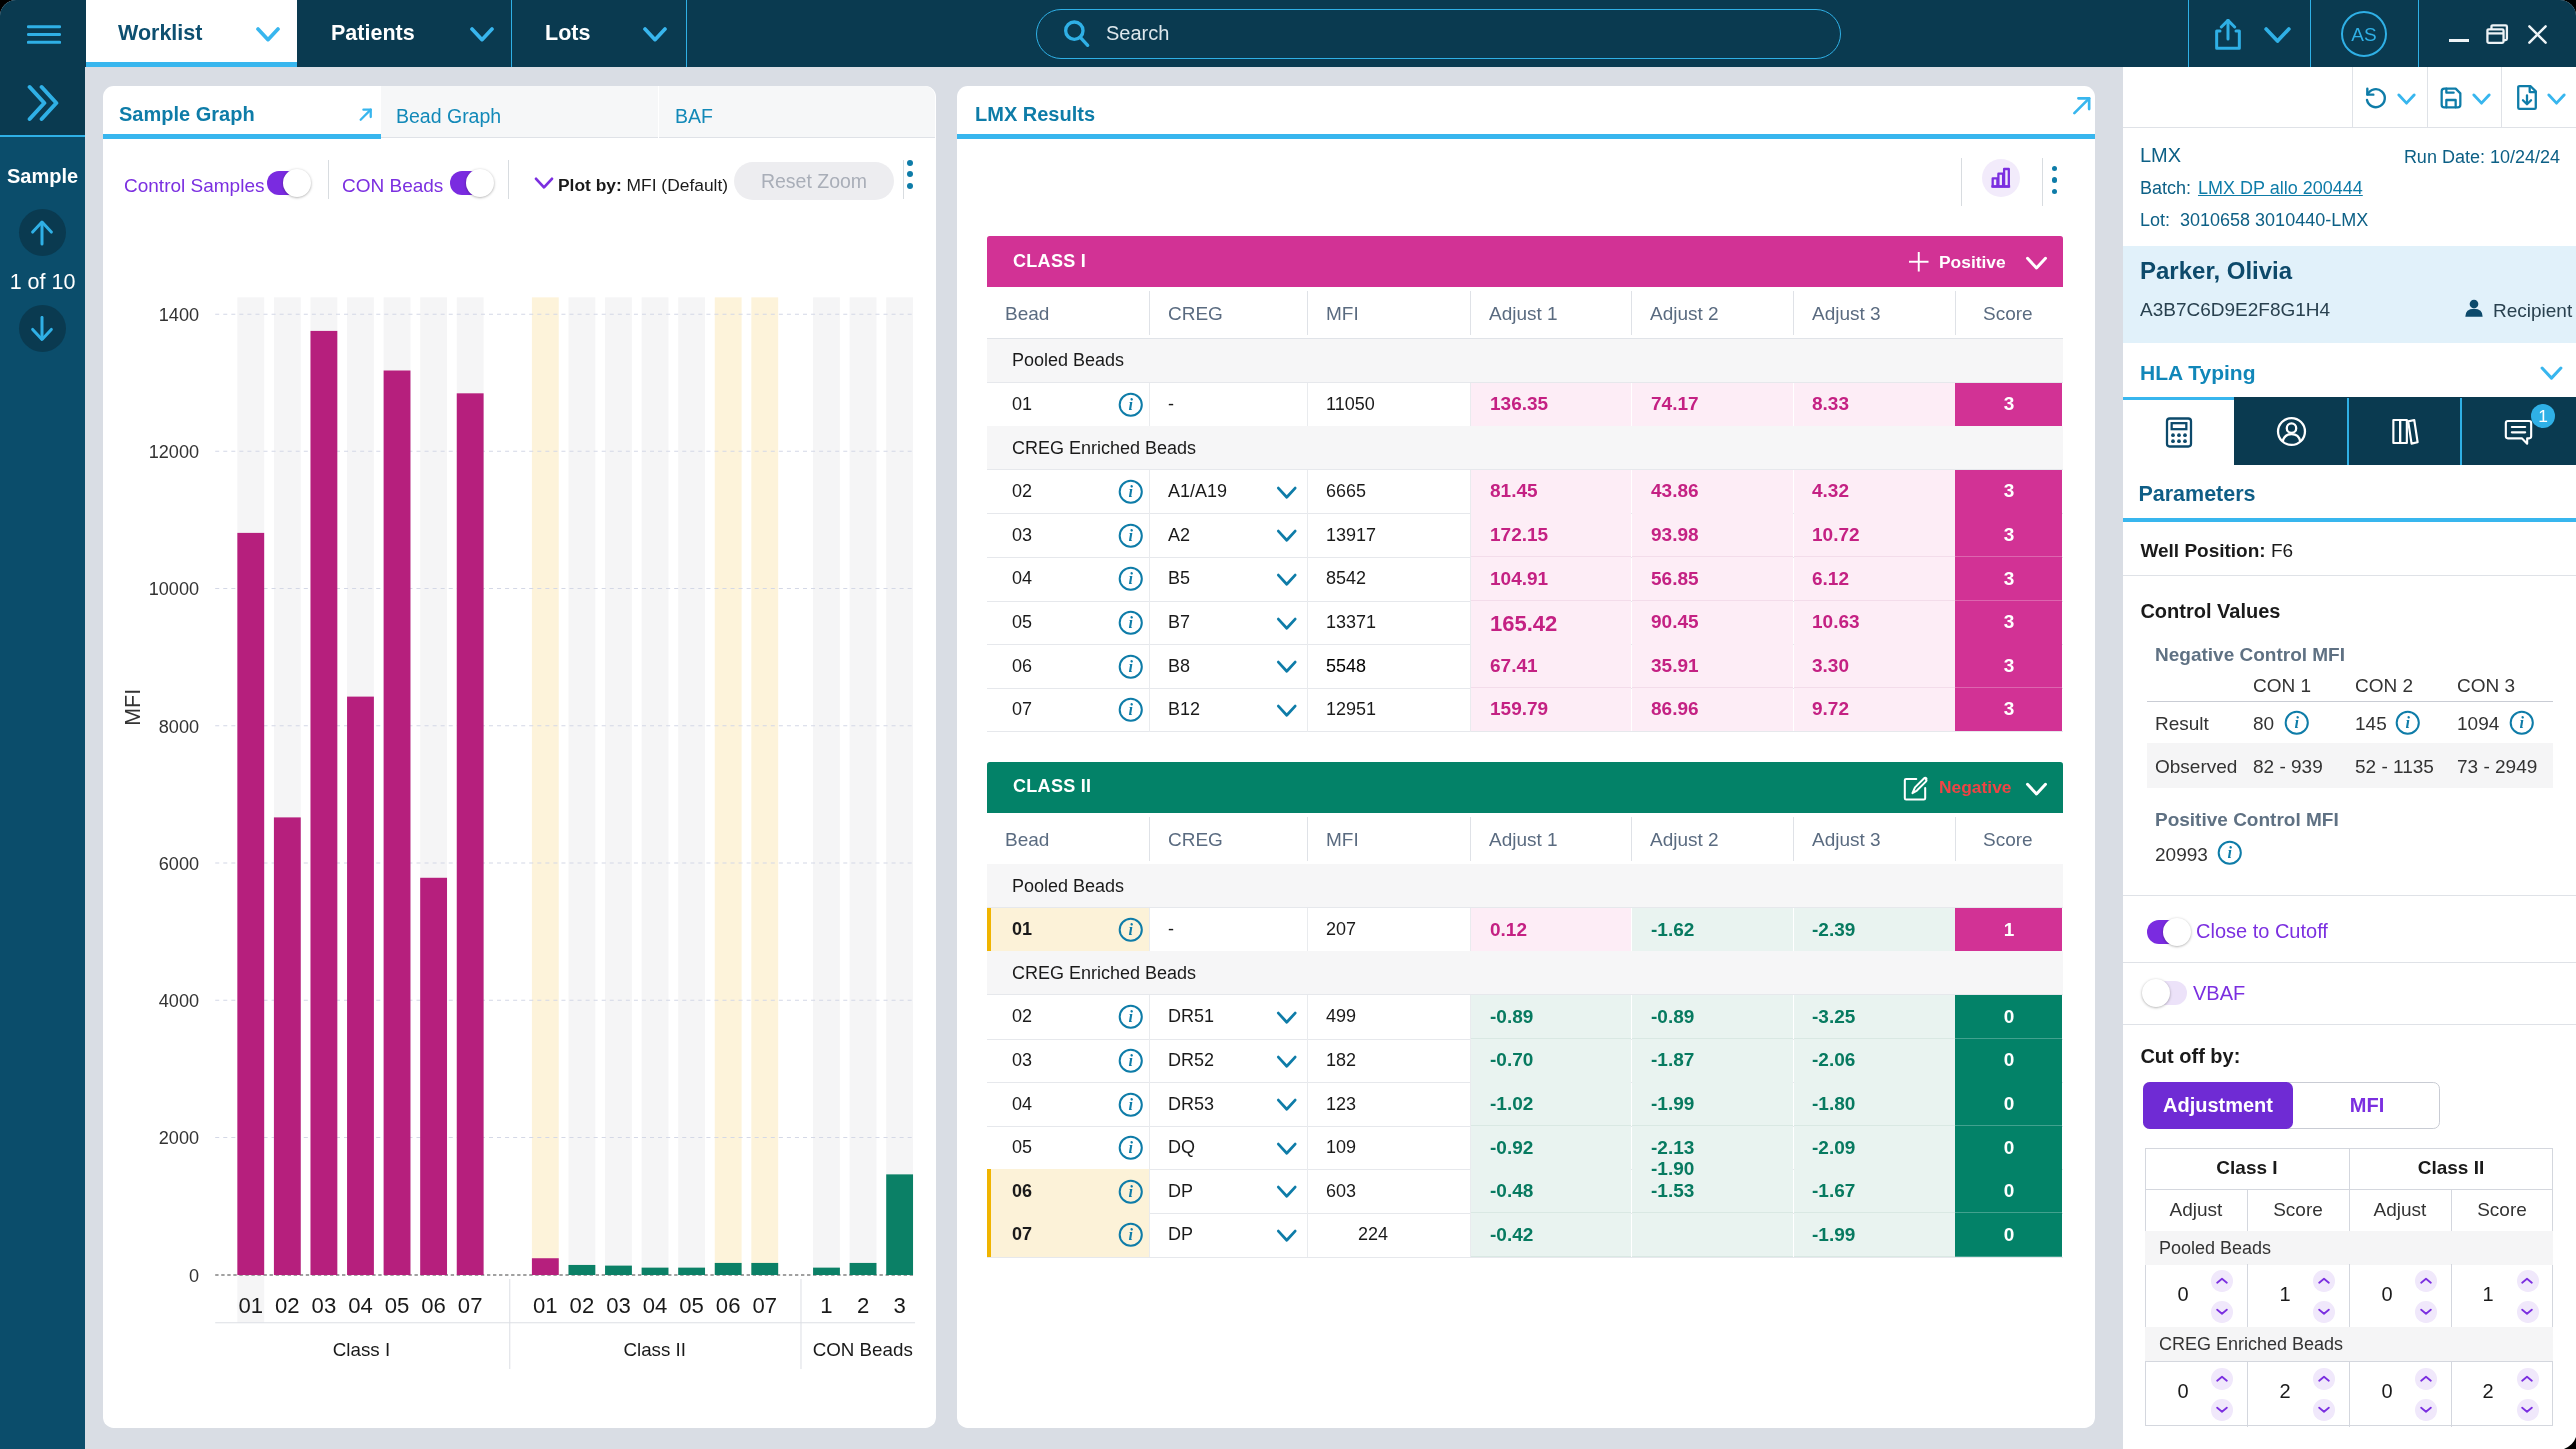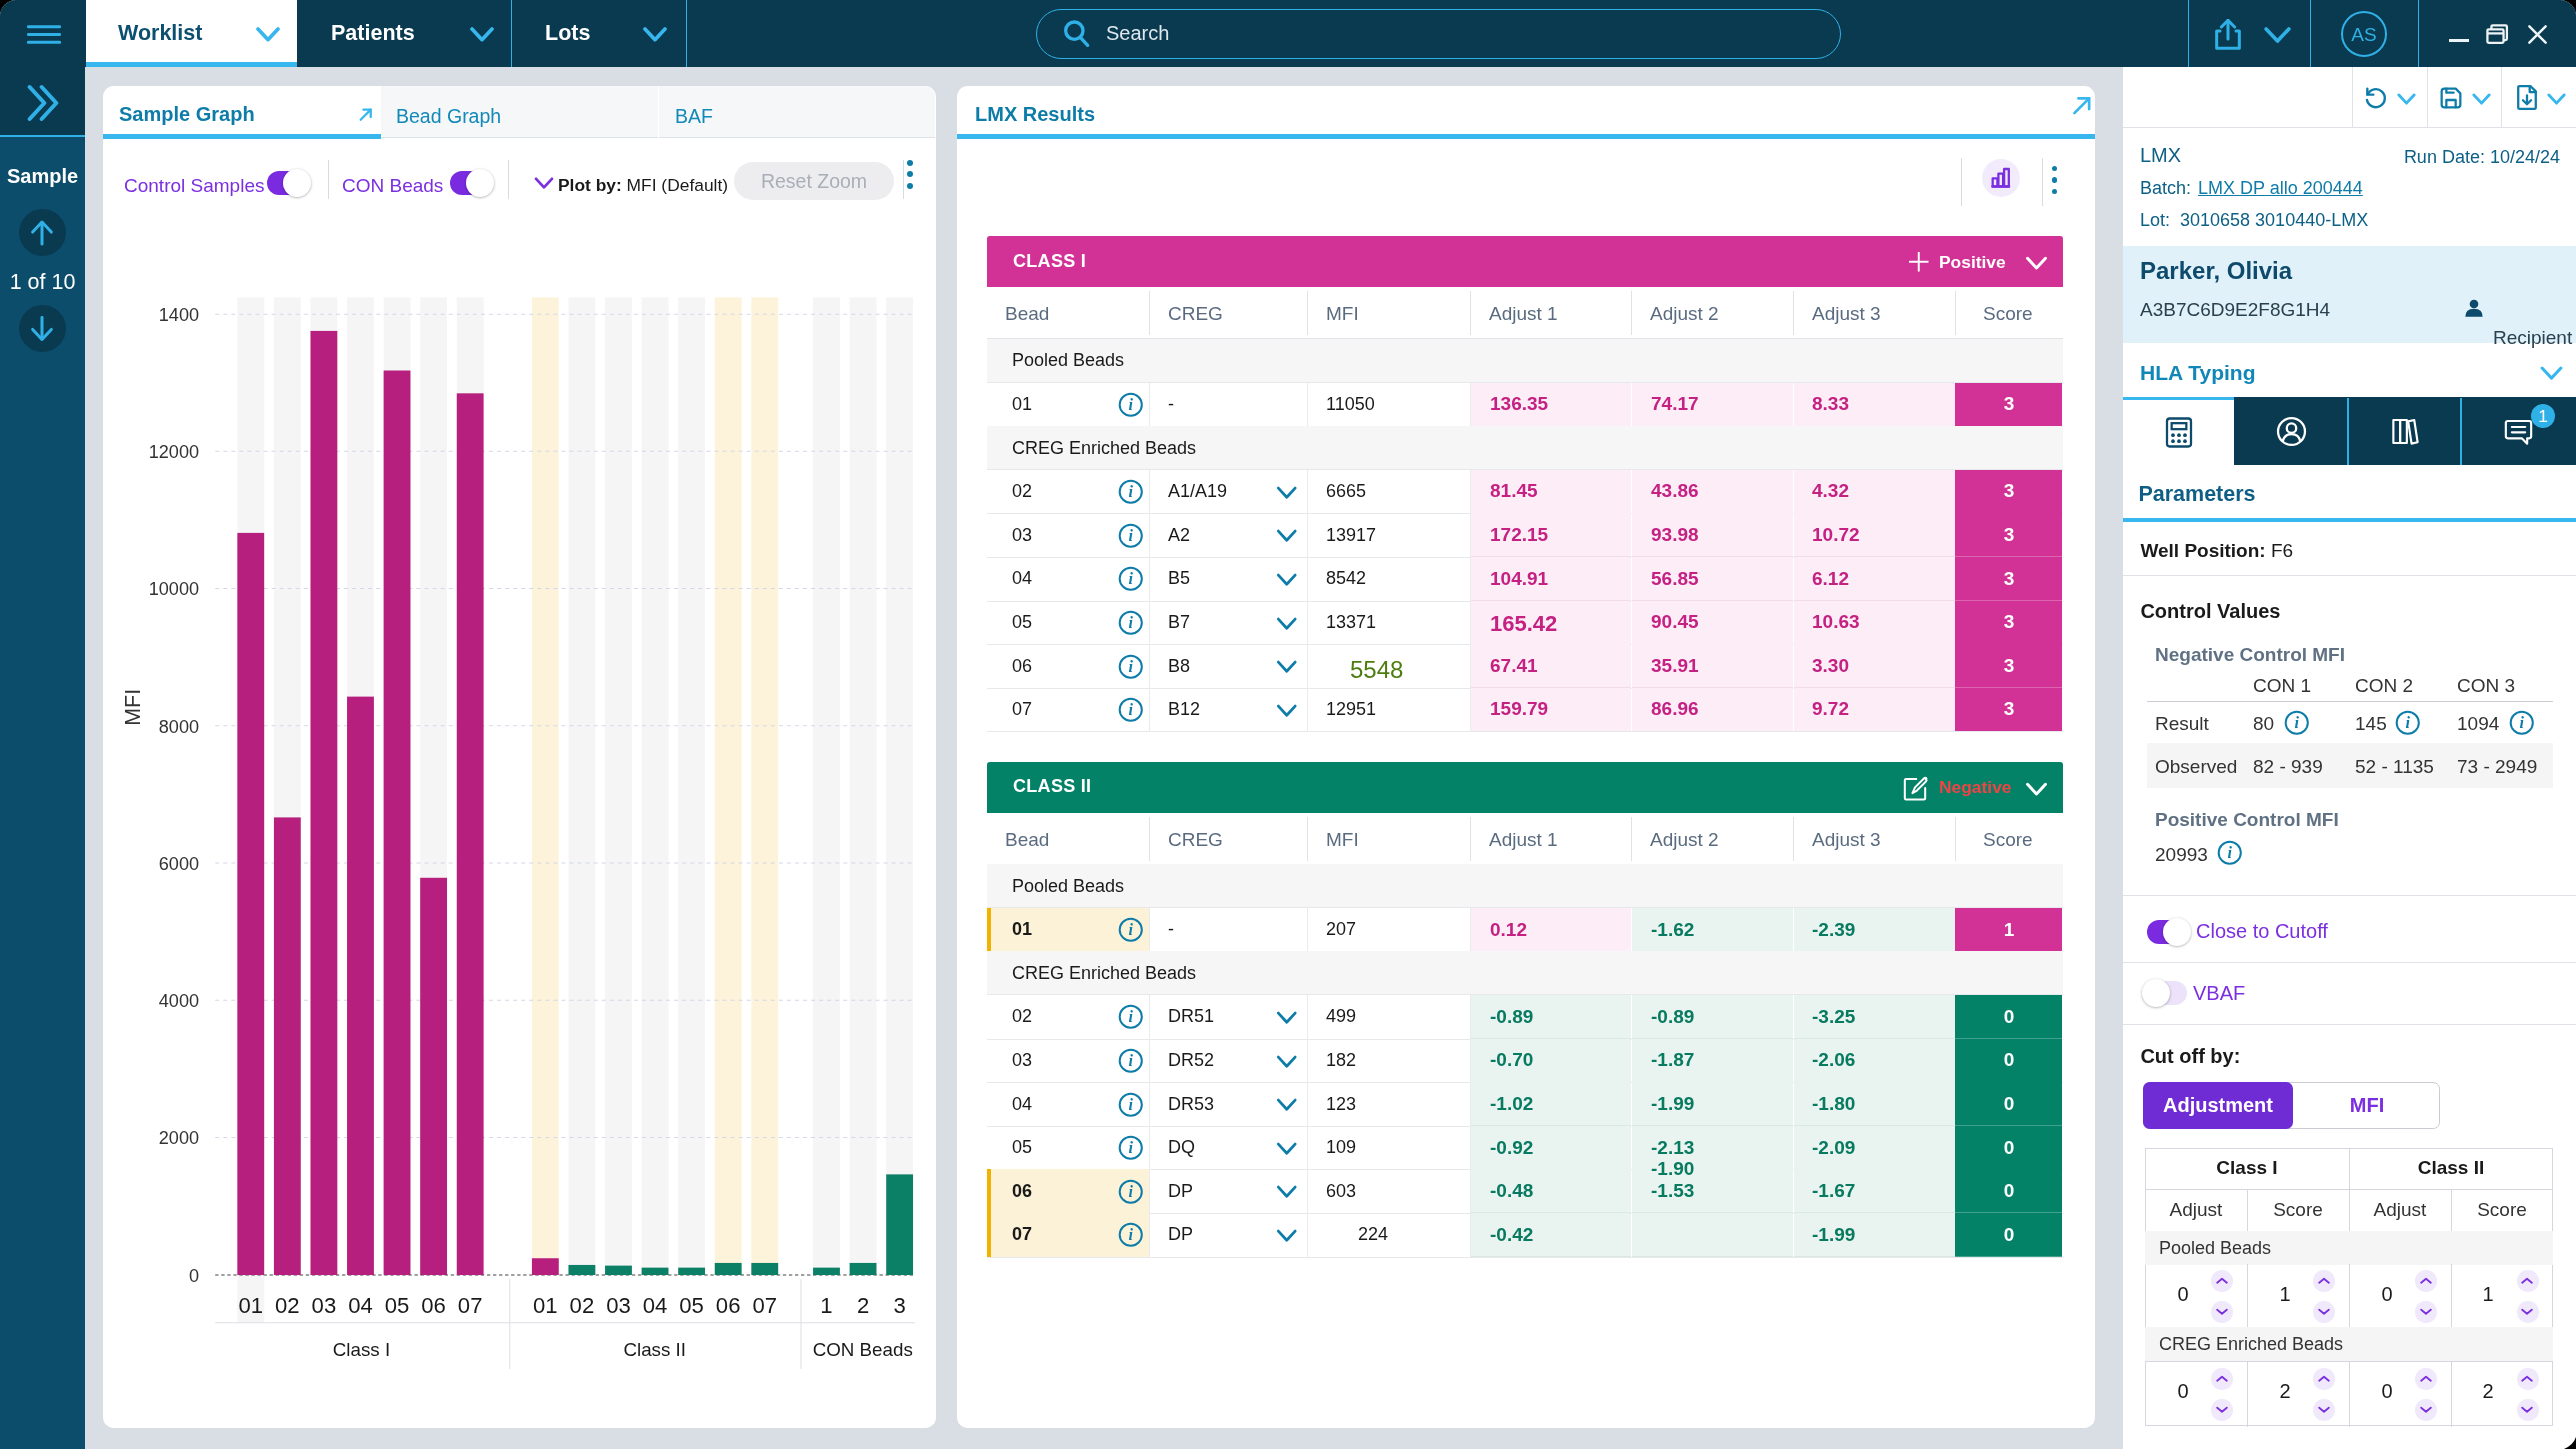--- a/index.html
+++ b/index.html
@@ -400,21 +400,21 @@
         <div class="abs" style="left:513px;top:515px;width:0.7px;height:44px;background:#e9ebee;"></div>
         <div class="abs" style="left:55px;top:570px;font-size:18px;color:#1a1a1a;">06</div>
         <svg class="abs" style="left:161px;top:568px" width="25.5" height="25.5" viewBox="0 0 38 38">
           <circle cx="19" cy="19" r="16.5" fill="none" stroke="#0e7ca8" stroke-width="3"></circle>
           <text x="19" y="27" text-anchor="middle" font-size="24" font-style="italic" font-weight="bold" font-family="Liberation Serif,serif" fill="#0e7ca8">i</text>
         </svg>
         <div class="abs" style="left:211px;top:570px;font-size:18px;color:#1a1a1a;">B8</div>
         <svg class="abs" style="left:319px;top:574px" width="21.5" height="14" viewBox="0 0 30 20">
           <polyline points="3,3 15,16 27,3" fill="none" stroke="#0e7ca8" stroke-width="4" stroke-linecap="round" stroke-linejoin="round"></polyline>
         </svg>
-        <div class="abs" style="left:369px;top:570px;font-size:24px;color:#4d7c0f;margin-left:24px;">5548</div>
+        <div class="abs" style="left:369px;top:570px;font-size:18px;color:#000000;">5548</div>
         <div class="abs" style="left:514px;top:558px;width:160px;height:44px;background:#fdedf6;border-bottom:0.7px solid #f3dcea;"></div>
         <div class="abs" style="left:533px;top:569px;font-size:19px;font-weight:bold;color:#c42183;">67.41</div>
         <div class="abs" style="left:675px;top:558px;width:161px;height:44px;background:#fdedf6;border-bottom:0.7px solid #f3dcea;"></div>
         <div class="abs" style="left:694px;top:569px;font-size:19px;font-weight:bold;color:#c42183;">35.91</div>
         <div class="abs" style="left:837px;top:558px;width:161px;height:44px;background:#fdedf6;border-bottom:0.7px solid #f3dcea;"></div>
         <div class="abs" style="left:855px;top:569px;font-size:19px;font-weight:bold;color:#c42183;">3.30</div>
         <div class="abs" style="left:998px;top:558px;width:107px;height:44px;background:#d23295;border-bottom:0.7px solid rgba(255,255,255,0.25);"></div>
         <div class="abs" style="left:998px;top:569px;width:108px;text-align:center;font-size:19px;font-weight:bold;color:#fff;">3</div>
         <div class="abs" style="left:29.5px;top:602px;width:1076px;height:0.7px;background:#e6e8ec;"></div>
         <div class="abs" style="left:192px;top:558px;width:0.7px;height:44px;background:#e9ebee;"></div>
@@ -675,21 +675,21 @@
   <div class="abs" style="left:75px;top:111px;font-size:18px;color:#0e7ca8;text-decoration:underline;">LMX DP allo 200444</div>
   <div class="abs" style="left:17px;top:143px;font-size:18px;color:#0d6086;">Lot:&nbsp; 3010658 3010440-LMX</div>
 
   <div class="abs" style="left:0;top:179px;width:453px;height:97px;background:#e1f1fa;"></div>
   <div class="abs" style="left:17px;top:190px;font-size:24px;font-weight:bold;color:#0d4a6b;">Parker, Olivia</div>
   <div class="abs" style="left:17px;top:232px;font-size:19px;color:#29414f;">A3B7C6D9E2F8G1H4</div>
   <svg class="abs" style="left:341px;top:231px" width="20" height="20" viewBox="0 0 30 30">
     <circle cx="15" cy="9" r="6.5" fill="#0d4a6b"></circle>
     <path d="M2 28 Q2 16 15 16 Q28 16 28 28 Z" fill="#0d4a6b"></path>
   </svg>
-  <div class="abs" style="left:370px;top:233px;font-size:19px;color:#29414f;margin-top:27px;">Recipient</div>
+  <div class="abs" style="left:370px;top:233px;font-size:19px;color:#29414f;">Recipient</div>
 
   <div class="abs" style="left:17px;top:294px;font-size:21px;font-weight:bold;color:#1187b9;">HLA Typing</div>
   <svg class="abs" style="left:417px;top:299px" width="23" height="14.8" viewBox="0 0 34 22">
         <polyline points="3,3 17,18 31,3" fill="none" stroke="#38b6ee" stroke-width="4.5" stroke-linecap="round" stroke-linejoin="round"></polyline>
       </svg>
 
   <div class="abs" style="left:0;top:330px;width:453px;height:68px;background:#0a3a50;"></div>
   <div class="abs" style="left:0;top:330px;width:111px;height:68px;background:#fff;border-top:3.4px solid #38b6ee;"></div>
   <div class="abs" style="left:224px;top:331px;width:2px;height:67px;background:#2fb0e6;"></div>
   <div class="abs" style="left:337px;top:331px;width:2px;height:67px;background:#2fb0e6;"></div>

